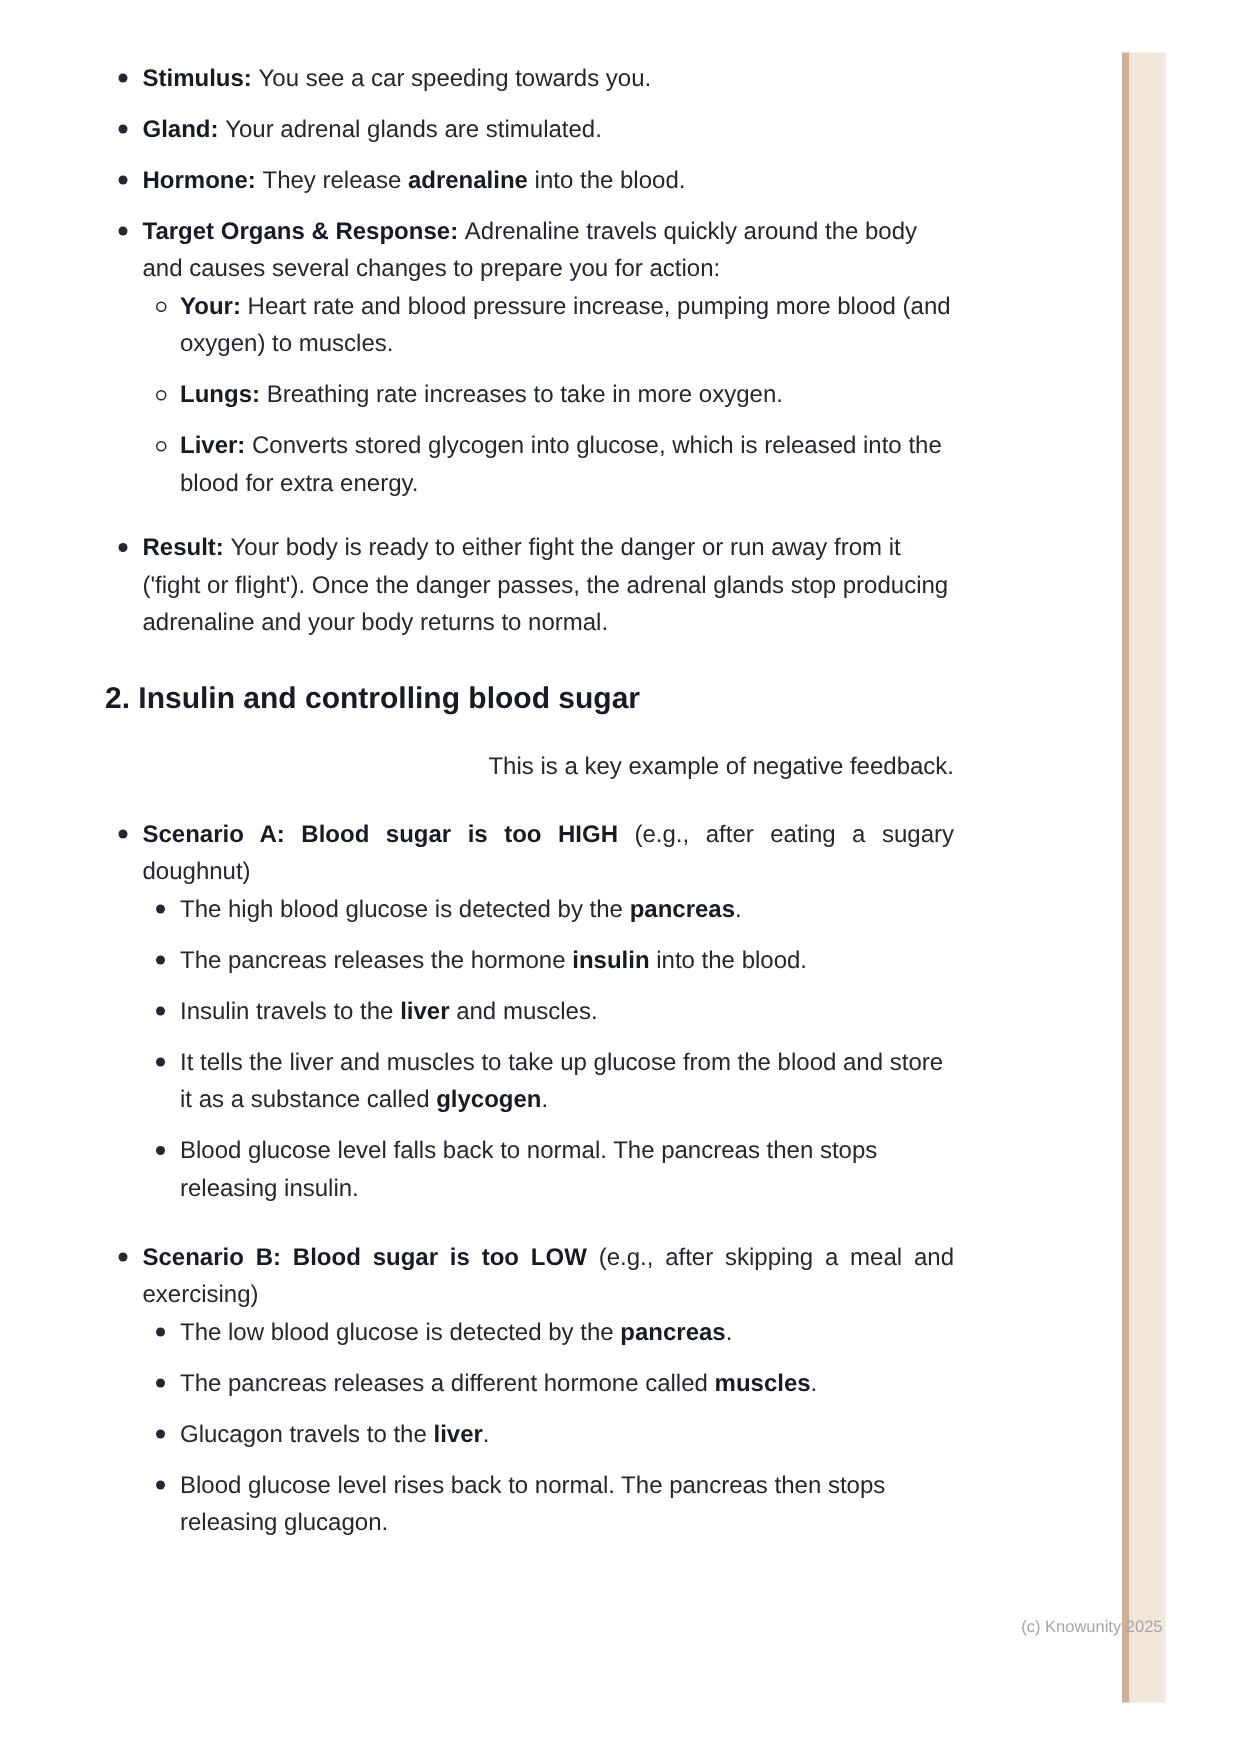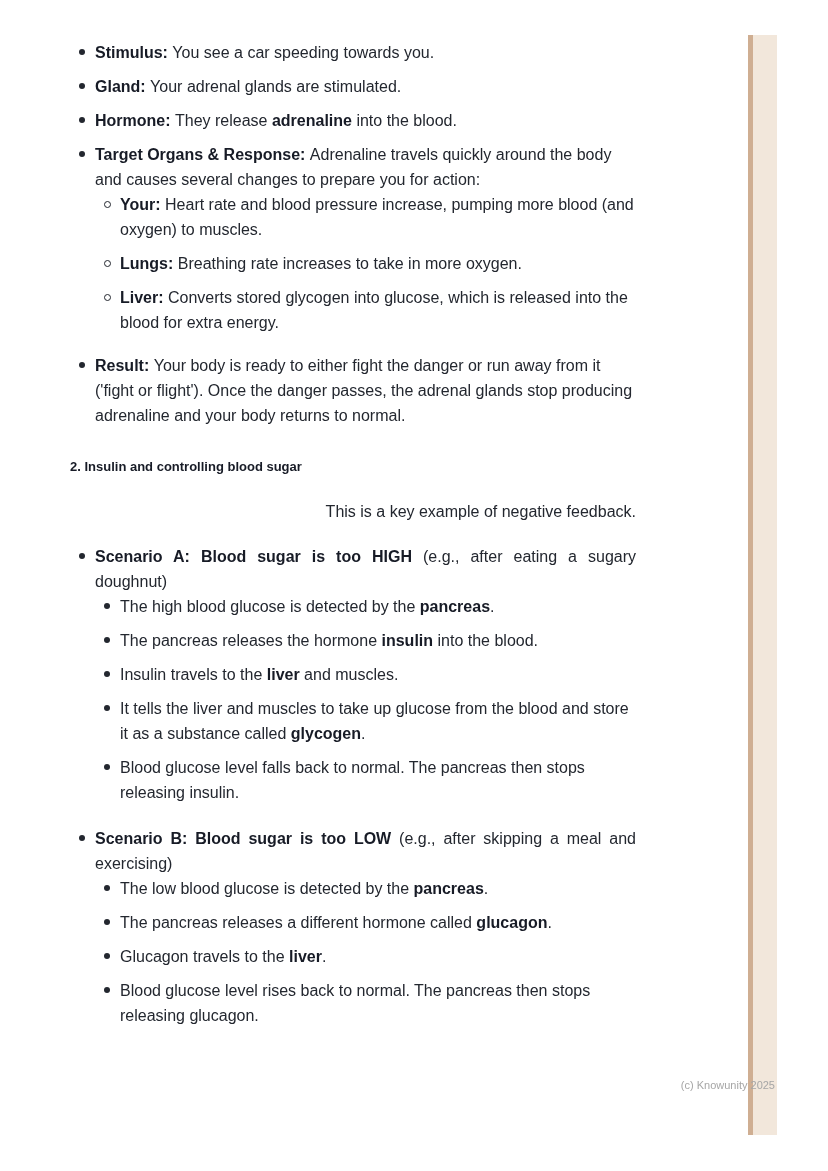--- a/index.html
+++ b/index.html
@@ -58,21 +58,21 @@
   }
   .li-text { flex: 1 1 auto; min-width: 0; }
   .nested { margin: 10px 0 16px 0; }
   .nested .li { margin-bottom: 9px; }
   .scen-list { margin: 14px 0 8px 0; }
   .scen-li { margin-bottom: 12px; justify-content: space-between; }
   .justify { text-align: justify; }
   .heading {
     font-weight: 700;
     color: #171b26;
-    font-size: 13px;
+    font-size: 20px;
     margin: 26px 0 20px 0;
   }
   .para { margin: 0 0 20px 0; text-align: right; }
   .watermark {
     position: absolute;
     top: 1078px;
     right: 53px;
     font-size: 11px;
     line-height: 14px;
     color: #a6a6a6;
@@ -198,21 +198,21 @@
             <li class="li">
               <span class="marker-wrap">
                   <span class="disc"></span>
                 </span>
               <span class="li-text"><span>The low blood glucose is detected by the </span><span class="b">pancreas</span><span>.</span></span>
             </li>
             <li class="li">
               <span class="marker-wrap">
                   <span class="disc"></span>
                 </span>
-              <span class="li-text"><span>The pancreas releases a different hormone called </span><span class="b">glucagon</span><span>.</span></span>
+              <span class="li-text"><span>The pancreas releases a different hormone called </span><span class="b">muscles</span><span>.</span></span>
             </li>
             <li class="li">
               <span class="marker-wrap">
                   <span class="disc"></span>
                 </span>
               <span class="li-text"><span>Glucagon travels to the </span><span class="b">liver</span><span>.</span></span>
             </li>
             <li class="li">
               <span class="marker-wrap">
                   <span class="disc"></span>

